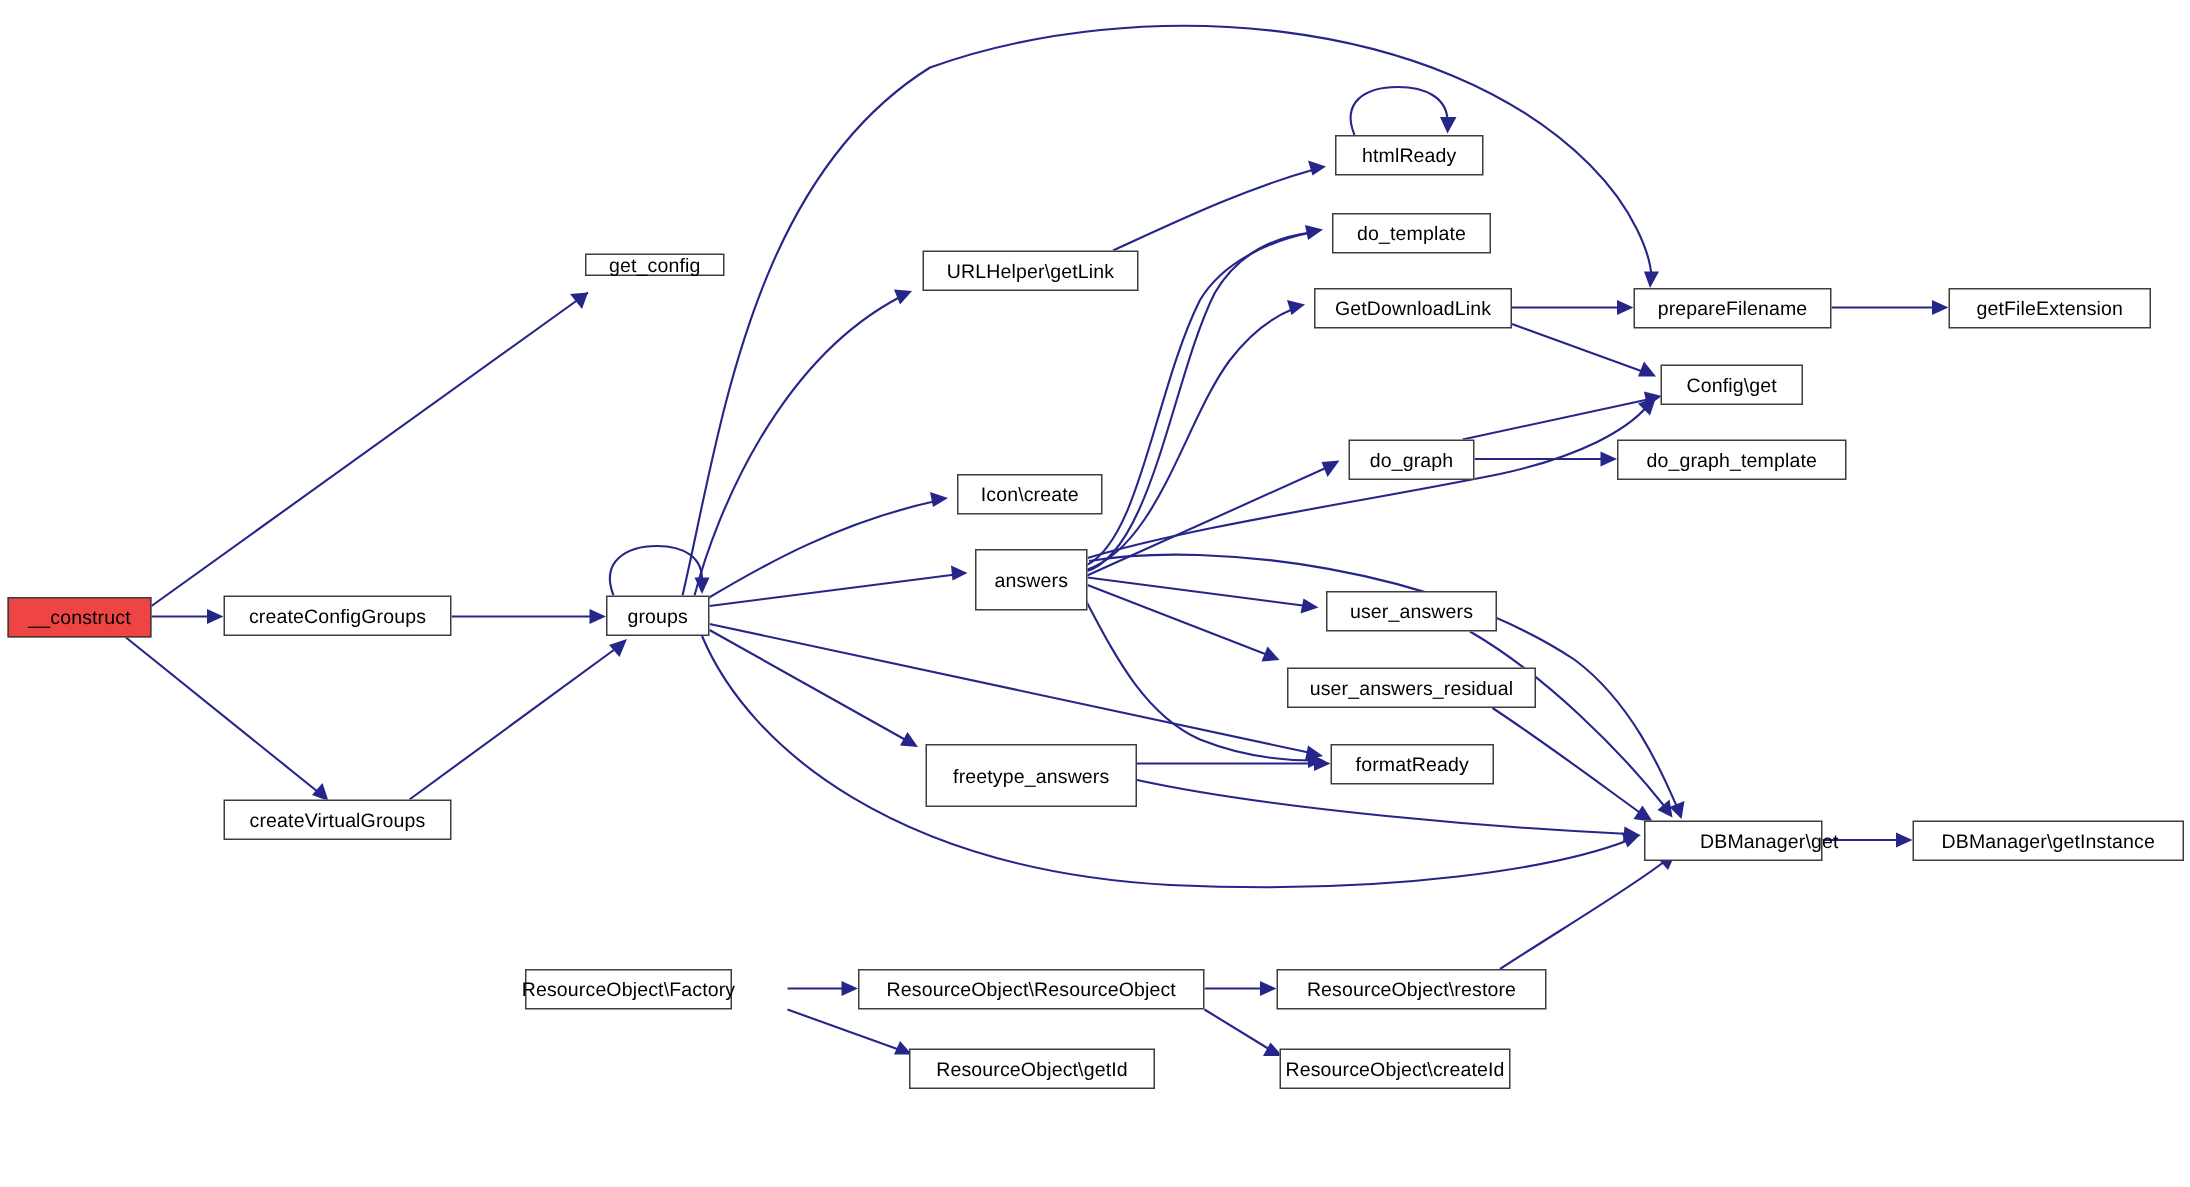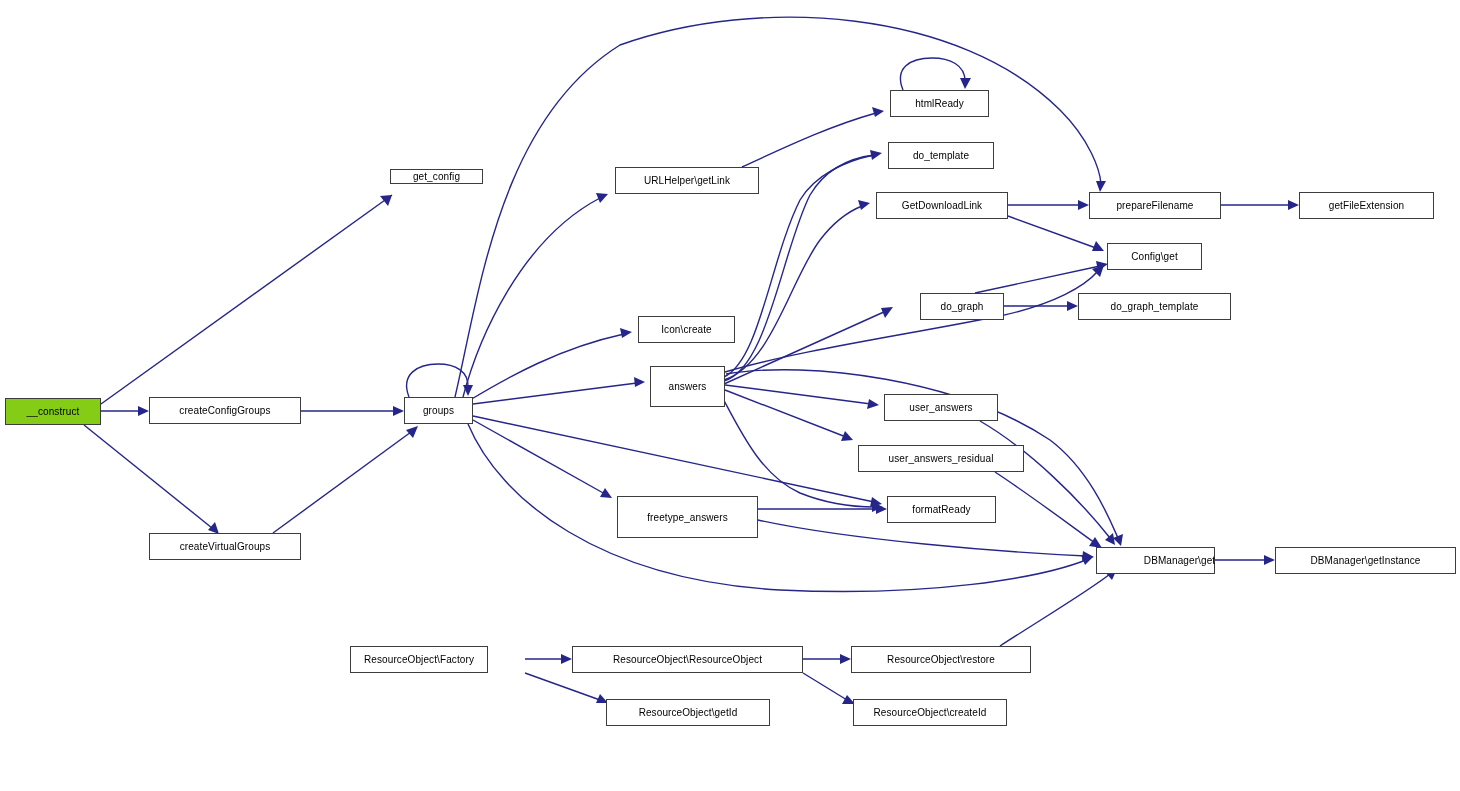--- a/index.html
+++ b/index.html
@@ -3,21 +3,21 @@
 <meta charset="utf-8">
 <style>
   html,body{margin:0;padding:0;background:#ffffff;}
   body{width:1460px;height:791px;font-family:"Liberation Sans",sans-serif;overflow:hidden;}
   #canvas{position:relative;width:1460px;height:791px;background:#fff;}
   svg#edges{position:absolute;left:0;top:0;width:1460px;height:791px;}
   .edge{fill:none;stroke:#25258a;stroke-width:1.4;}
   .arrow{fill:#25258a;stroke:none;}
   .node{position:absolute;box-sizing:border-box;border:1px solid #3d3d3d;background:#ffffff;
         display:flex;align-items:center;justify-content:center;
-        font-size:10px;color:#000;white-space:nowrap;letter-spacing:.1px;}
+        font-size:13px;color:#000;white-space:nowrap;letter-spacing:.1px;}
   .node.hl{background:#cccccc;border:1px solid #3d3d3d;}
 </style>
 </head>
 <body>
 
 <div id="canvas">
 
   <svg id="edges" viewBox="0 0 1460 791">
 
     <path class="edge" d="M101,404 L392,195"></path>
@@ -130,21 +130,21 @@
     <path class="edge" d="M803,659 L843,659"></path>
     <polygon class="arrow" points="851,659 840,654 840,664"></polygon>
 
     <path class="edge" d="M803,673 L847,700"></path>
     <polygon class="arrow" points="855,704 847,695 842,704"></polygon>
 
     <path class="edge" d="M1000,646 C1040,620 1090,590 1110,574"></path>
     <polygon class="arrow" points="1117,569 1105,572 1112,580"></polygon>
   </svg>
 
-  <div class="node hl" style="left: 5px; top: 398px; width: 96px; height: 27px; background: #84cc16;">
+  <div class="node hl" style="left: 5px; top: 398px; width: 96px; height: 27px; background: #ef4444;">
       <span>__construct</span>
     </div>
   <div class="node" style="left: 149px; top: 397px; width: 152px; height: 27px;">
       <span>createConfigGroups</span>
     </div>
   <div class="node" style="left: 149px; top: 533px; width: 152px; height: 27px;">
       <span>createVirtualGroups</span>
     </div>
   <div class="node" style="left: 390px; top: 169px; width: 93px; height: 15px;">
       <span>get_config</span>
@@ -166,21 +166,21 @@
     </div>
   <div class="node" style="left: 890px; top: 90px; width: 99px; height: 27px;">
       <span>htmlReady</span>
     </div>
   <div class="node" style="left: 888px; top: 142px; width: 106px; height: 27px;">
       <span>do_template</span>
     </div>
   <div class="node" style="left: 876px; top: 192px; width: 132px; height: 27px; align-items: center;">
       <span>GetDownloadLink</span>
     </div>
-  <div class="node" style="left: 899px; top: 293px; width: 84px; height: 27px; margin-left: 21px;">
+  <div class="node" style="left: 899px; top: 293px; width: 84px; height: 27px;">
       <span>do_graph</span>
     </div>
   <div class="node" style="left: 884px; top: 394px; width: 114px; height: 27px;">
       <span>user_answers</span>
     </div>
   <div class="node" style="left: 858px; top: 445px; width: 166px; height: 27px;">
       <span>user_answers_residual</span>
     </div>
   <div class="node" style="left: 887px; top: 496px; width: 109px; height: 27px;">
       <span>formatReady</span>

